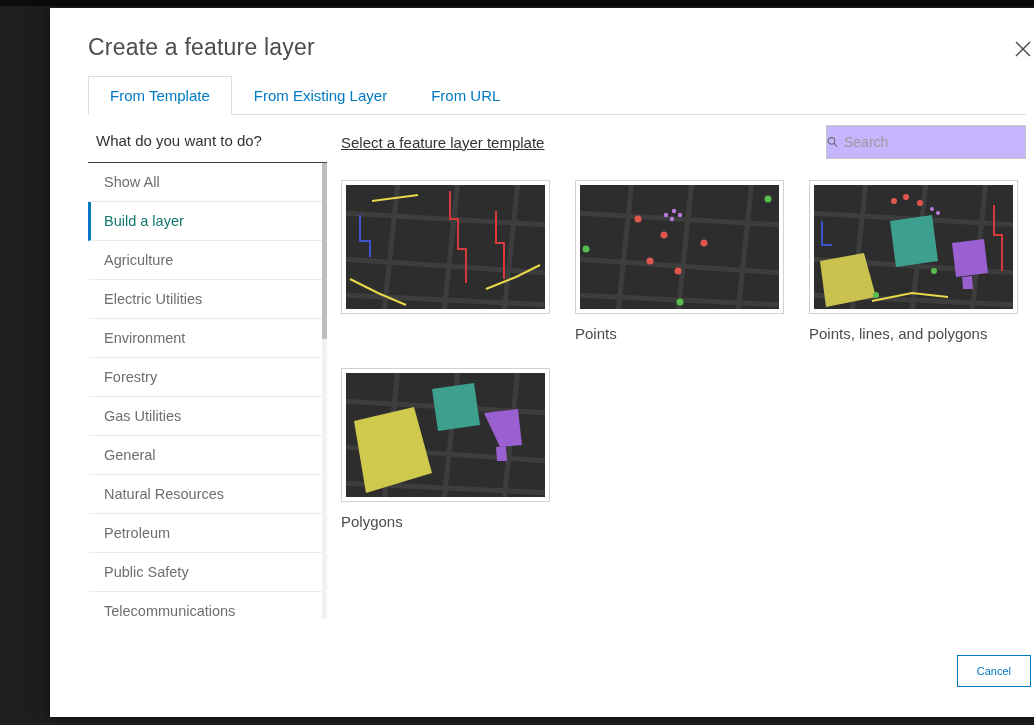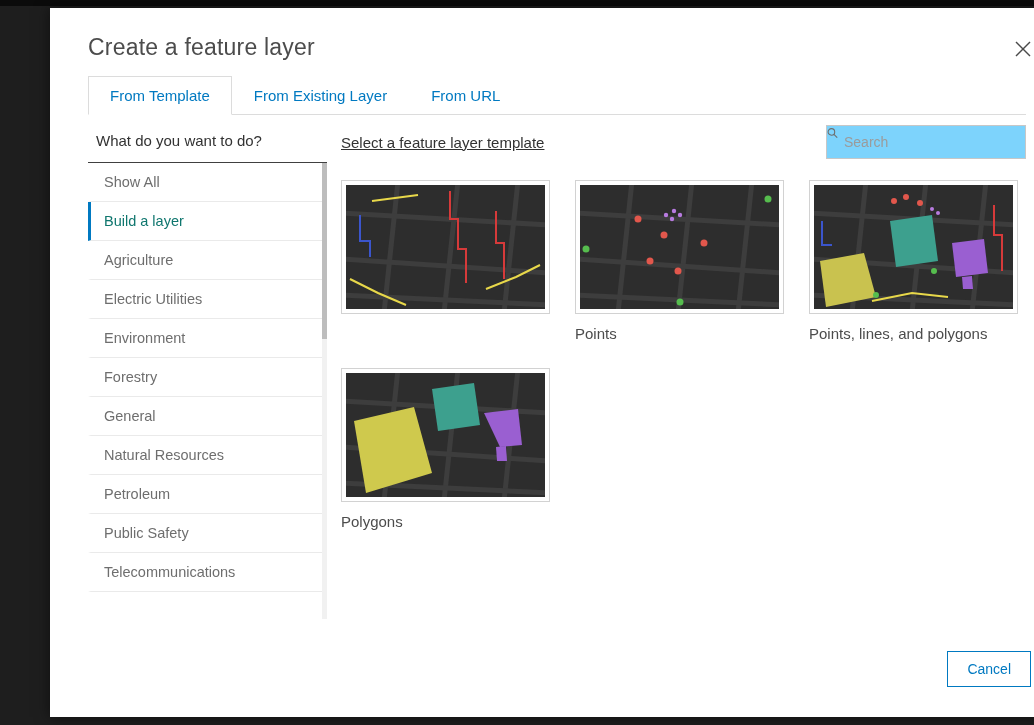--- a/index.html
+++ b/index.html
@@ -52,41 +52,41 @@
     cursor:pointer; border-left:3px solid transparent; background:#fff;
   }
   .item.selected { border-left:3px solid #0079c1; color:#0f766e; }
   .scrollbar { position:absolute; right:0; top:0; width:5px; height:100%; background:#f1f1f1; cursor:pointer; }
   .scrollbar-thumb { position:absolute; top:0; left:0; width:5px; height:176px; background:#bdbdbd; cursor:pointer; }
 
   .right-col { flex:1; padding-left:14px; }
   .right-header { display:flex; justify-content:space-between; align-items:center; margin-top:10px; }
   .templates-heading { font-size:15px; color:#323232;text-decoration:underline; }
   .search-box {
-    width:200px; height:34px; border:1px solid #c7c7c7; background:#7dd3fc;
-    display:flex; padding:0 0;
+    width:200px; height:34px; border:1px solid #c7c7c7; background:#c4b5fd;
+    display:flex; align-items:center; padding:0 0;
   }
   .search-box input {
     border:none; outline:none; flex:1; font-size:14px; color:#555;
     font-family:"Liberation Sans", sans-serif; margin-left:6px; background:transparent;
   }
   .search-box input::placeholder { color:#9b9b9b; }
 
   .template-grid { display:flex; flex-wrap:wrap; column-gap:25px; row-gap:26px; margin-top:21px; }
   .card { width:209px; cursor:pointer; }
   .thumb {
     width:209px; height:134px; border:1px solid #d2d2d2; padding:4px; background:#fff;
   }
   .thumb svg { display:block; width:199px; height:124px; }
   .card-label { margin-top:11px; font-size:15px; color:#4c4c4c; }
 
   .cancel-btn {
     position:absolute; right:33px; bottom:30px;
     background:#fff; border:1px solid #0079c1; color:#0079c1;
-    font-size:14px; padding:9px 19px; cursor:pointer;
+    font-size:11px; padding:9px 19px; cursor:pointer;
     font-family:"Liberation Sans", sans-serif;
   }
 </style>
 </head>
 <body>
 
 <div class="top-strip"></div>
 
 <div class="modal">
 
@@ -109,20 +109,21 @@
 
     <div class="left-col">
       <div class="sidebar-heading">What do you want to do?</div>
       <div class="category-list">
         <div class="item">Show All</div>
         <div class="item selected">Build a layer</div>
         <div class="item">Agriculture</div>
         <div class="item">Electric Utilities</div>
         <div class="item">Environment</div>
         <div class="item">Forestry</div>
+        <div class="item">Gas Utilities</div>
         <div class="item">General</div>
         <div class="item">Natural Resources</div>
         <div class="item">Petroleum</div>
         <div class="item">Public Safety</div>
         <div class="item">Telecommunications</div>
         <div class="scrollbar">
           <div class="scrollbar-thumb"></div>
         </div>
       </div>
     </div>

